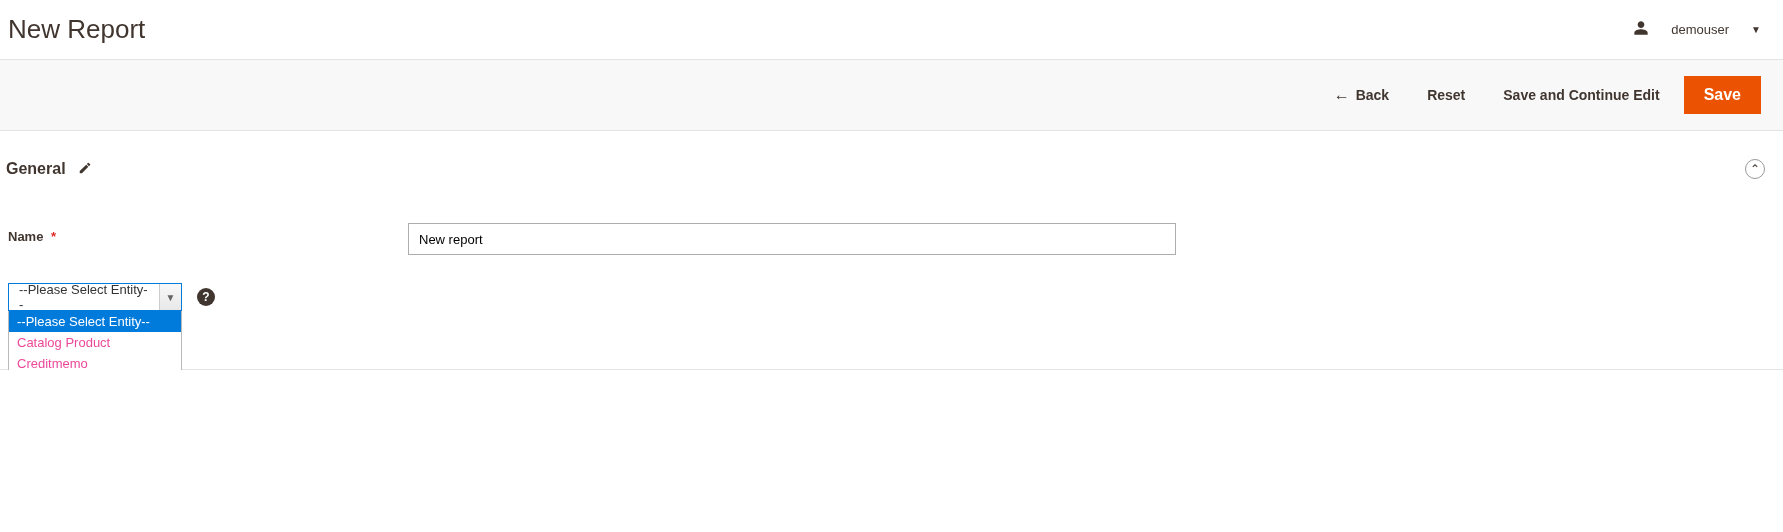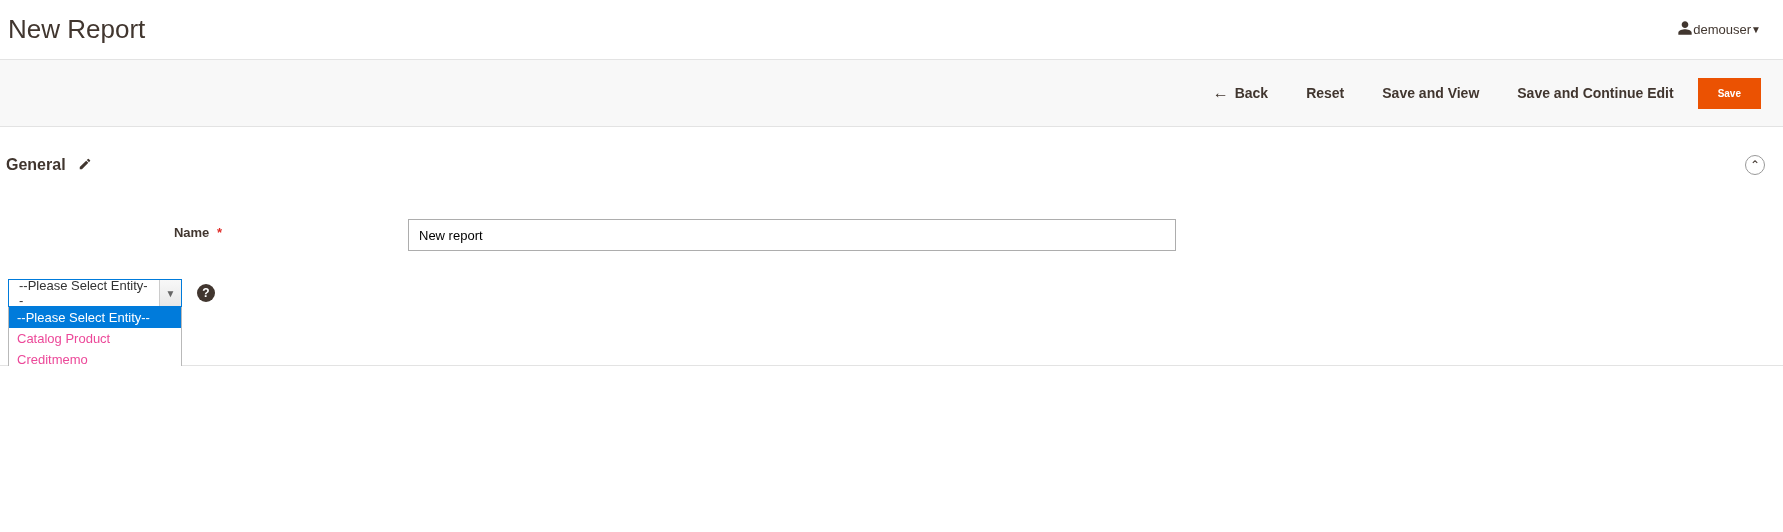--- a/index.html
+++ b/index.html
@@ -20,21 +20,21 @@
       padding: 14px 22px 14px 8px;
     }
     .page-title {
       font-size: 26px;
       font-weight: 400;
       color: #41362f;
     }
     .user-dropdown {
       display: flex;
       align-items: center;
-      gap: 0;
+      gap: 22px;
       color: #41362f;
       cursor: pointer;
       font-size: 13px;
     }
     .user-icon svg {
       width: 16px;
       height: 16px;
       fill: #41362f;
     }
     .caret-down {
@@ -62,21 +62,21 @@
       gap: 6px;
     }
     .back-arrow {
       font-size: 16px;
       font-weight: 400;
     }
     .save-button {
       background: #eb5202;
       color: #fff;
       font-weight: 600;
-      font-size: 10px;
+      font-size: 16px;
       padding: 10px 20px;
       border: none;
       cursor: pointer;
     }
     .section-header {
       display: flex;
       justify-content: space-between;
       align-items: center;
       padding: 28px 8px 14px 6px;
     }
@@ -116,21 +116,21 @@
       padding: 30px 8px 30px 8px;
       border-bottom: 1px solid #e3e3e3;
     }
     .form-row {
       display: flex;
       align-items: flex-start;
       margin-bottom: 28px;
     }
     .form-label {
       width: 400px;
-      text-align: center;
+      text-align: left;
       padding-right: 20px;
       padding-top: 6px;
       font-size: 13px;
       font-weight: 600;
       color: #41362f;
     }
     .required-star {
       color: #e02b27;
       margin-left: 4px;
     }
@@ -222,21 +222,20 @@
     <span class="caret-down">▼</span>
   </div>
 </div>
 
 <div class="action-bar">
   <div class="action-link">
     <span class="back-arrow">←</span>
     <span>Back</span>
   </div>
   <div class="action-link">Reset</div>
-  <div class="action-link">Save and View</div>
   <div class="action-link">Save and Continue Edit</div>
   <button class="save-button">Save</button>
 </div>
 
 <div class="section-header">
   <div class="section-title-wrap">
     <span class="section-title">General</span>
     <span class="edit-icon">
       <svg viewBox="0 0 24 24">
           <path d="M3 17.25V21h3.75l11-11.03-3.75-3.75L3 17.25zM20.71 7.04a1 1 0 0 0 0-1.41l-2.34-2.34a1 1 0 0 0-1.41 0l-1.83 1.83 3.75 3.75 1.83-1.83z"></path>

